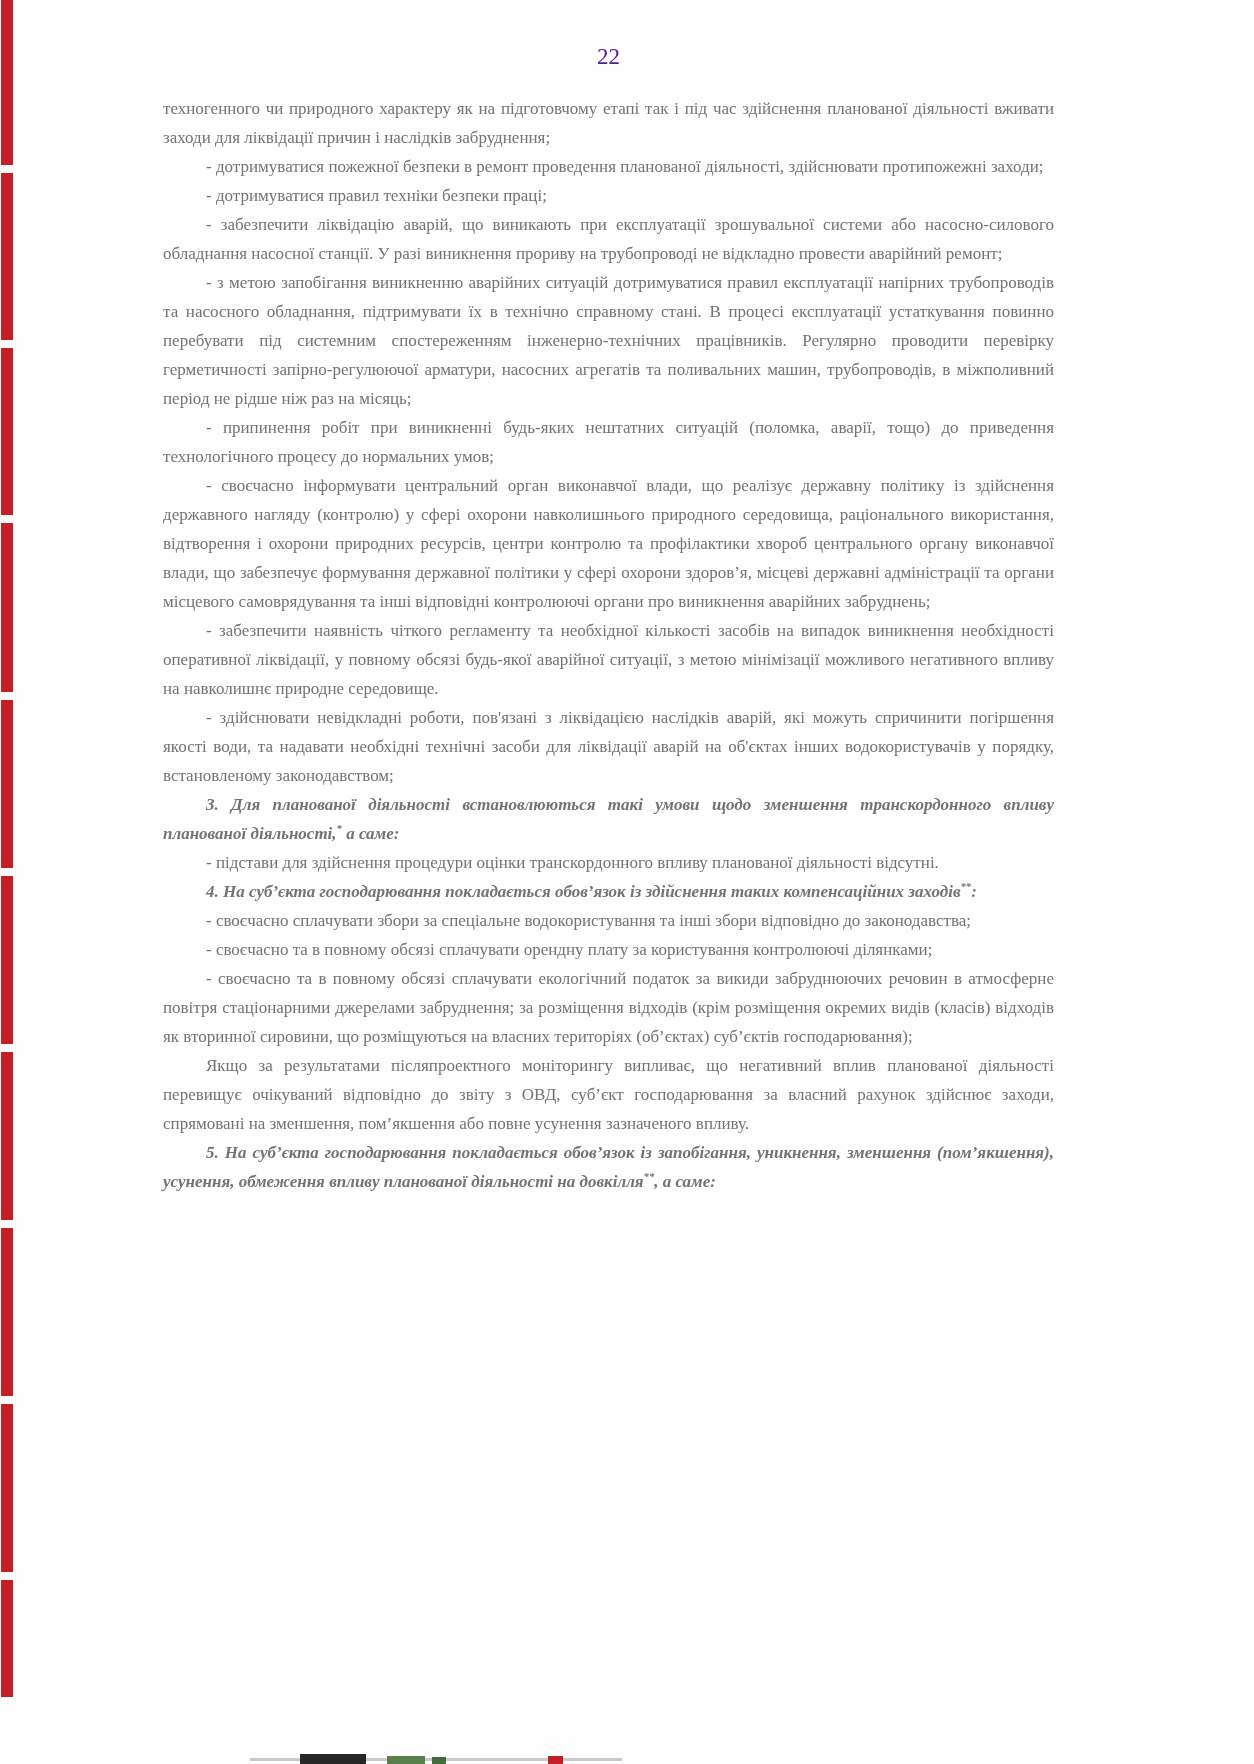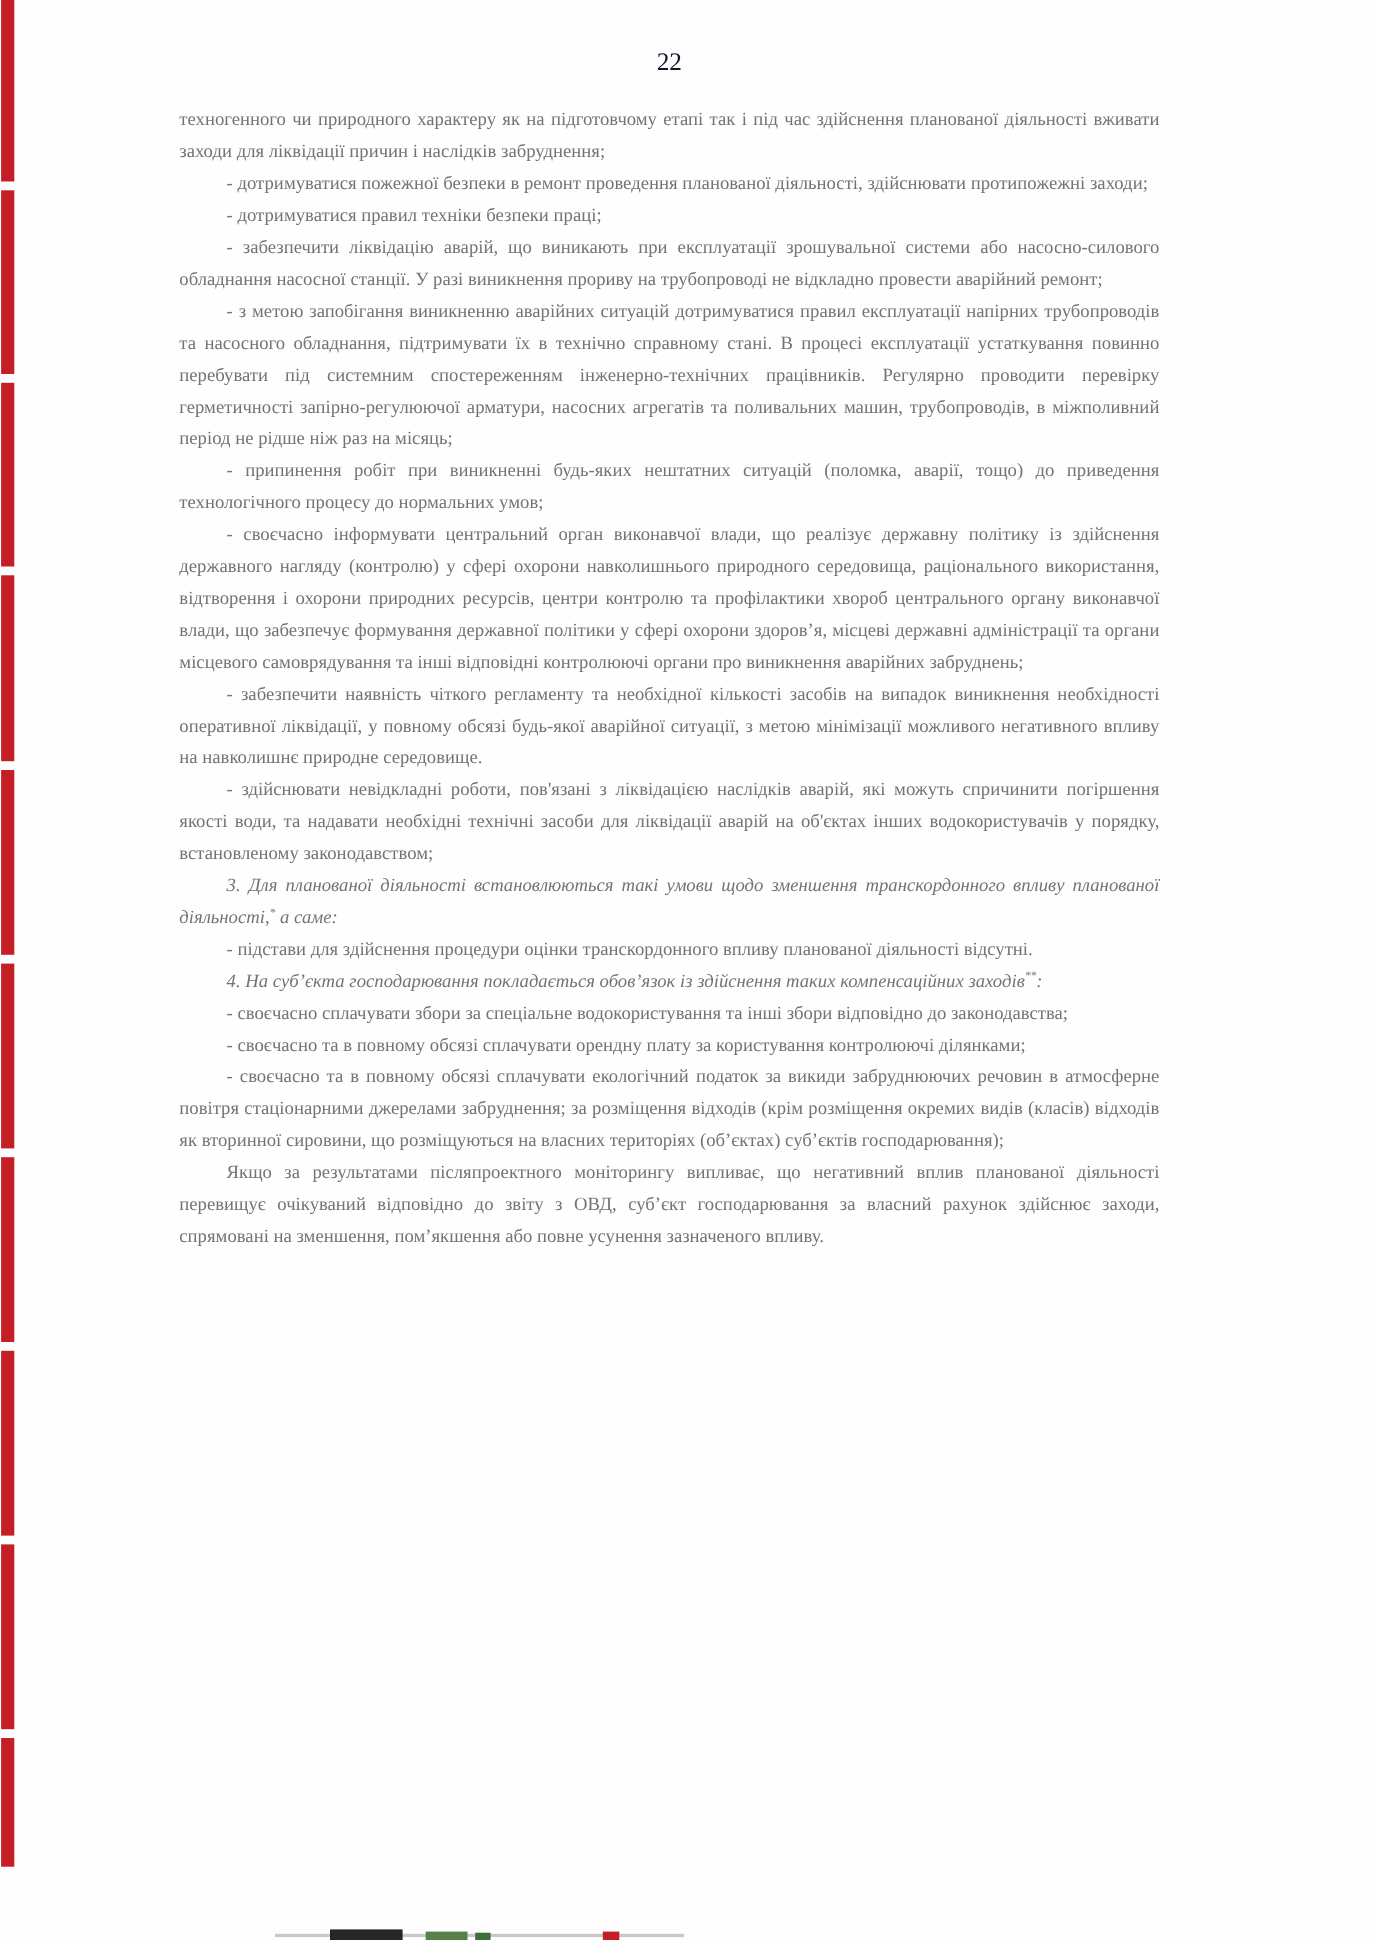--- a/index.html
+++ b/index.html
@@ -16,39 +16,39 @@
     inset: 0;
     background: #fefefe;
   }
   .page-number {
     position: absolute;
     top: 44px;
     left: 163px;
     width: 891px;
     text-align: center;
     font-size: 23px;
-    color: #0f172a;
+    color: #4c1d95;
   }
   .text-block {
     position: absolute;
     left: 163px;
     top: 94px;
     width: 891px;
     font-size: 17px;
     line-height: 29px;
     text-align: justify;
     color: #737373;
   }
   .para {
     margin: 0;
     text-indent: 43px;
   }
   .para.no-indent { text-indent: 0; }
   .para.heading {
-    font-weight: normal;
+    font-weight: bold;
     font-style: italic;
   }
   sup.footnote {
     font-size: 0.62em;
     line-height: 0;
     vertical-align: super;
   }
   .artifact { position: absolute; }
 </style>
 </head>
@@ -66,20 +66,21 @@
       <p class="para">- своєчасно інформувати центральний орган виконавчої влади, що реалізує державну політику із здійснення державного нагляду (контролю) у сфері охорони навколишнього природного середовища, раціонального використання, відтворення і охорони природних ресурсів, центри контролю та профілактики хвороб центрального органу виконавчої влади, що забезпечує формування державної політики у сфері охорони здоров’я, місцеві державні адміністрації та органи місцевого самоврядування та інші відповідні контролюючі органи про виникнення аварійних забруднень;</p>
       <p class="para">- забезпечити наявність чіткого регламенту та необхідної кількості засобів на випадок виникнення необхідності оперативної ліквідації, у повному обсязі будь-якої аварійної ситуації, з метою мінімізації можливого негативного впливу на навколишнє природне середовище.</p>
       <p class="para">- здійснювати невідкладні роботи, пов'язані з ліквідацією наслідків аварій, які можуть спричинити погіршення якості води, та надавати необхідні технічні засоби для ліквідації аварій на об'єктах інших водокористувачів у порядку, встановленому законодавством;</p>
       <p class="para heading"><span>3. Для планованої діяльності встановлюються такі умови щодо зменшення транскордонного впливу планованої діяльності,</span><sup class="footnote">*</sup><span> а саме:</span></p>
       <p class="para">- підстави для здійснення процедури оцінки транскордонного впливу планованої діяльності відсутні.</p>
       <p class="para heading"><span>4. На суб’єкта господарювання покладається обов’язок із здійснення таких компенсаційних заходів</span><sup class="footnote">**</sup><span>:</span></p>
       <p class="para">- своєчасно сплачувати збори за спеціальне водокористування та інші збори відповідно до законодавства;</p>
       <p class="para">- своєчасно та в повному обсязі сплачувати орендну плату за користування контролюючі ділянками;</p>
       <p class="para">- своєчасно та в повному обсязі сплачувати екологічний податок за викиди забруднюючих речовин в атмосферне повітря стаціонарними джерелами забруднення; за розміщення відходів (крім розміщення окремих видів (класів) відходів як вторинної сировини, що розміщуються на власних територіях (об’єктах) суб’єктів господарювання);</p>
       <p class="para">Якщо за результатами післяпроектного моніторингу випливає, що негативний вплив планованої діяльності перевищує очікуваний відповідно до звіту з ОВД, суб’єкт господарювання за власний рахунок здійснює заходи, спрямовані на зменшення, пом’якшення або повне усунення зазначеного впливу.</p>
+      <p class="para heading"><span>5. На суб’єкта господарювання покладається обов’язок із запобігання, уникнення, зменшення (пом’якшення), усунення, обмеження впливу планованої діяльності на довкілля</span><sup class="footnote">**</sup><span>, а саме:</span></p>
     </div>
   <div id="artifact-layer">
       <div class="artifact" style="left: 1px; top: 0px; width: 12px; height: 165px; background: rgb(196, 31, 38);"></div>
       <div class="artifact" style="left: 1px; top: 173px; width: 12px; height: 167px; background: rgb(196, 31, 38);"></div>
       <div class="artifact" style="left: 1px; top: 348px; width: 12px; height: 167px; background: rgb(196, 31, 38);"></div>
       <div class="artifact" style="left: 1px; top: 523px; width: 12px; height: 169px; background: rgb(196, 31, 38);"></div>
       <div class="artifact" style="left: 1px; top: 700px; width: 12px; height: 168px; background: rgb(196, 31, 38);"></div>
       <div class="artifact" style="left: 1px; top: 876px; width: 12px; height: 168px; background: rgb(196, 31, 38);"></div>
       <div class="artifact" style="left: 1px; top: 1052px; width: 12px; height: 168px; background: rgb(196, 31, 38);"></div>
       <div class="artifact" style="left: 1px; top: 1228px; width: 12px; height: 168px; background: rgb(196, 31, 38);"></div>

